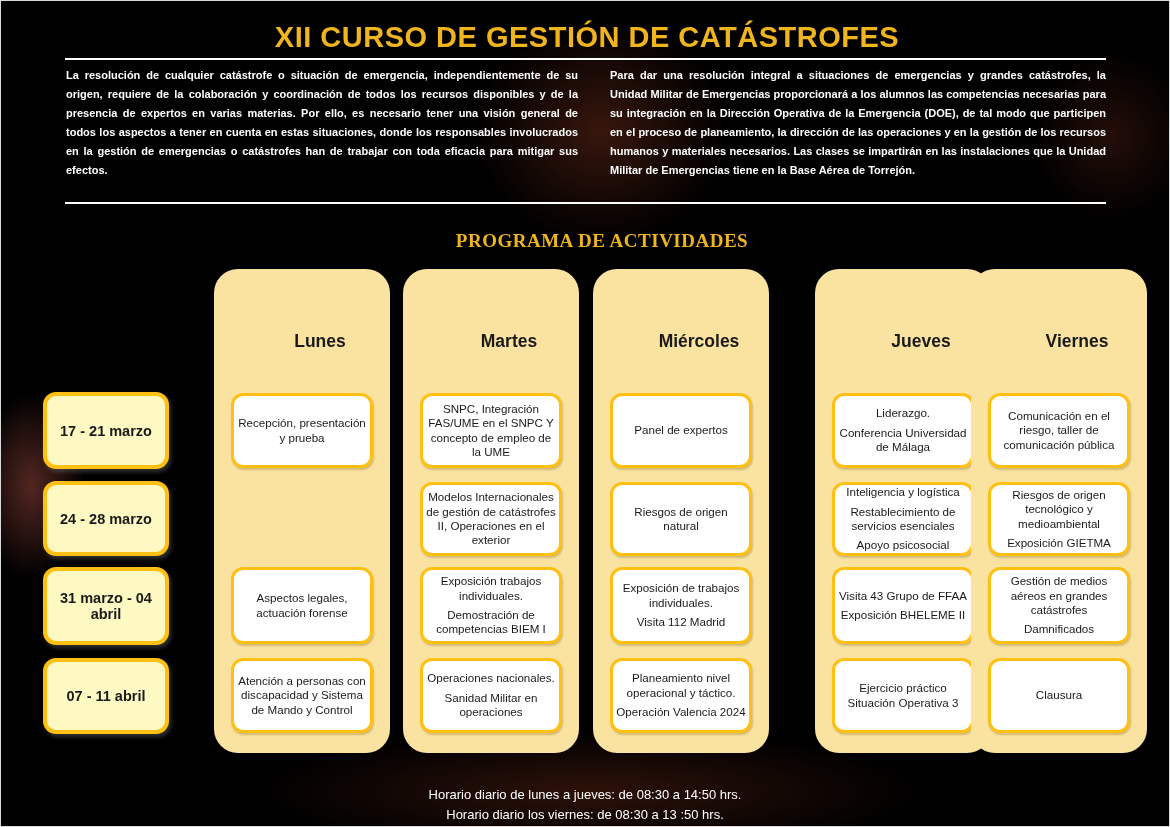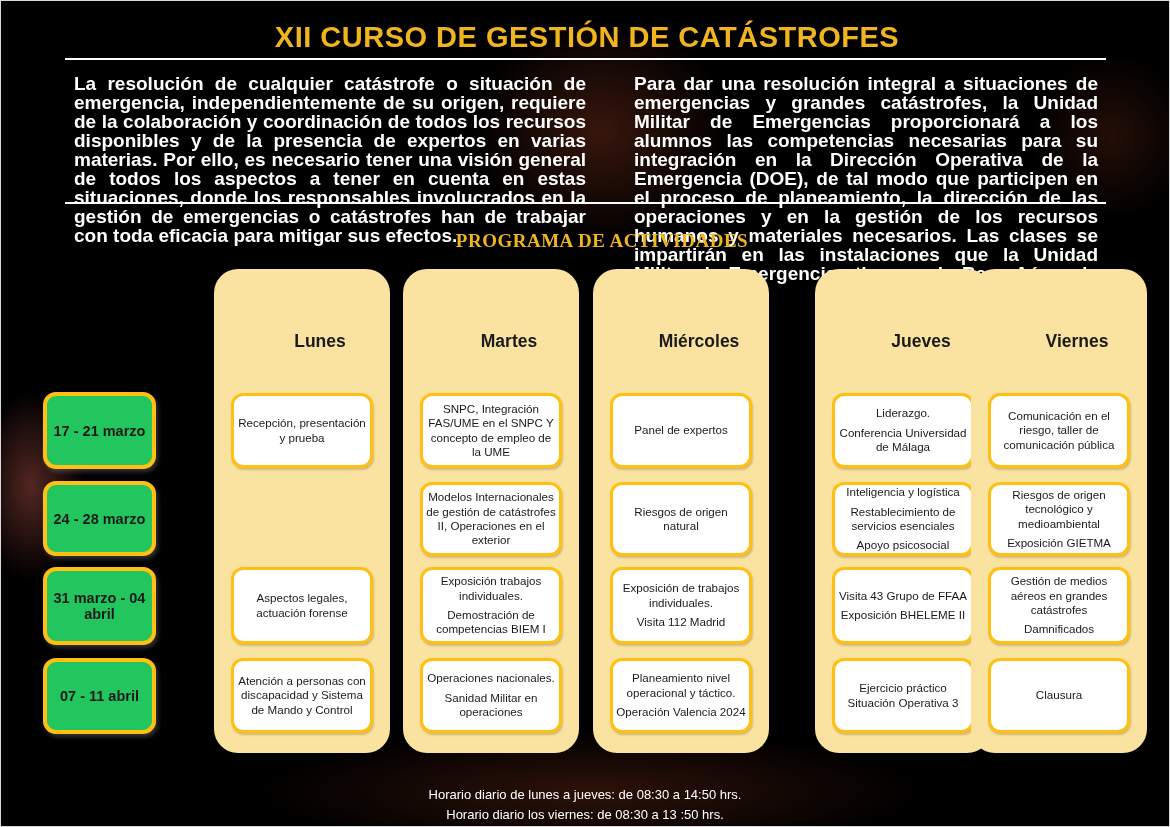--- a/index.html
+++ b/index.html
@@ -21,30 +21,30 @@
 
   .layer{position:absolute;z-index:1;}
 
   .title{top:18px;left:0;width:100%;text-align:center;margin:2px;
     font-size:29px;font-weight:bold;color:var(--accent-gold,#F0B41E);letter-spacing:.5px;}
   .rule{height:2px;background:#fff;left:64px;width:1041px;}
   .rule-top{top:57px;}
   .rule-mid{top:201px;}
 
   .intro{top:64px;left:64px;width:1042px;display:flex;gap:30px;}
-  .intro p{margin:9px;font-size:19px;font-weight:bold;line-height:19px;
+  .intro p{margin:1px;font-size:11px;font-weight:bold;line-height:19px;
     color:var(--text-light,#fff);text-align:justify;}
   .intro .col-l{width:512px;flex:0 0 auto;}
   .intro .col-r{flex:1 1 auto;}
 
   .section-title{top:212px;left:0;width:100%;text-align:center;margin:17px;
     font-size:19px;font-weight:bold;color:var(--accent-gold,#F0B41E);letter-spacing:.5px;font-family:Liberation Serif, serif;}
 
-  .datebox{position:absolute;left:42px;width:113px;box-sizing:border-box;z-index:1;
-    background:#22c55e;border:4px solid var(--gold-border,#FFC013);border-radius:13px;
+  .datebox{position:absolute;left:42px;width:126px;box-sizing:border-box;z-index:1;
+    background:#fef9c3;border:4px solid var(--gold-border,#FFC013);border-radius:13px;
     display:flex;align-items:center;justify-content:center;text-align:center;
     font-size:14.5px;font-weight:bold;color:var(--text-dark,#1a1a1a);
     box-shadow:2px 3px 4px rgba(140,140,140,.35);}
   .d1{top:391px;height:77px;} .d2{top:480px;height:75px;}
   .d3{top:566px;height:78px;} .d4{top:657px;height:76px;}
 
   .panel{position:absolute;top:268px;height:484px;width:176px;z-index:1;
     background:var(--panel-cream,#FAE3A0);border-radius:24px;box-sizing:border-box;}
   .c1{left:213px;} .c2{left:402px;} .c3{left:592px;} .c4{left:814px;} .c5{left:970px;}
   .day-label{margin-top:62px;text-align:center;

